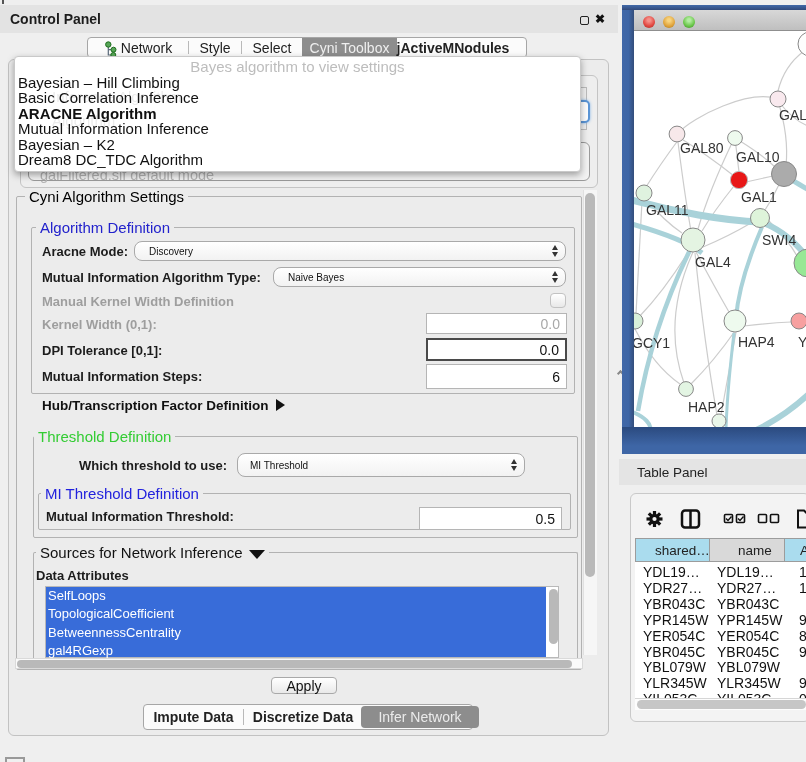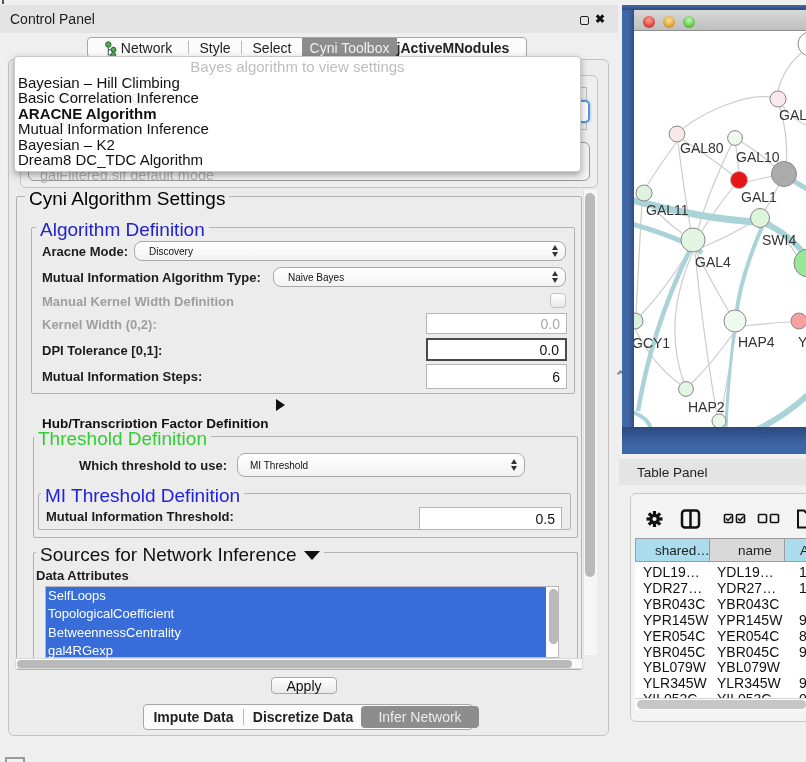--- a/index.html
+++ b/index.html
@@ -10,34 +10,34 @@
 
 #titlebar { left:0; top:5; width:618px; height:28px; background:#e3e3e3; }
 .lbl13 { font-size:13px; color:#1c1c1c; }
 
 .tabstrip { background:#fbfbfb; border:1px solid #a6a6a6; border-radius:4px; display:flex; align-items:center; }
 .tabseg { font-size:14px; color:#222; display:flex; align-items:center; justify-content:center; height:100%; }
 .tabsep { width:1px; height:70%; background:#b9b9b9; }
 .tabsel { background:#8d8d8d; color:#efefef; }
 
 .grp { border:1px solid #b2b2b2; border-radius:2px; }
-.grptitle { position:absolute; top:-9px; left:8px; background:#ececec; padding:0 4px; font-size:19px; white-space:nowrap;text-align:right; }
+.grptitle { position:absolute; top:-9px; left:8px; background:#ececec; padding:0 4px; font-size:15px; white-space:nowrap;text-align:right; }
 .combo { background:linear-gradient(#ffffff,#f2f2f2); border:1px solid #a9a9a9; border-radius:8px; font-size:10px; color:#111; display:flex; align-items:center; }
 .spin { position:absolute; right:7px; top:50%; transform:translateY(-50%); width:6px; height:12px; }
 .spin:before { content:""; position:absolute; left:0; top:0; border-left:3px solid transparent; border-right:3px solid transparent; border-bottom:5px solid #333; }
 .spin:after { content:""; position:absolute; left:0; bottom:0; border-left:3px solid transparent; border-right:3px solid transparent; border-top:5px solid #333; }
 .inp { background:#fff; border:1px solid #b5b5b5; font-size:14px; color:#111; text-align:right; padding:0 6px; display:flex; align-items:center; justify-content:flex-end; }
 </style>
 </head>
 <body>
 
 <div class="abs" style="left:2px;top:0;width:2px;height:4px;background:#555;"></div>
 
 <div class="abs" id="titlebar" style="left:0;top:5px;width:618px;height:28px;background:#e3e3e3;"></div>
-<div class="abs" style="left:10px;top:11px;font-size:14px;color:#1c1c1c;">Control Panel</div>
+<div class="abs" style="left:10px;top:11px;font-size:14px;color:#1c1c1c;font-weight:bold;">Control Panel</div>
 <div class="abs" style="left:580px;top:16px;width:9px;height:9px;border:1.6px solid #222;border-radius:2px;"></div>
 <div class="abs" style="left:595px;top:12px;font-size:12px;font-weight:bold;color:#111;">✖</div>
 
 <div class="abs" style="left:8px;top:59px;width:601px;height:677px;background:#ececec;border:1px solid #c2c2c2;border-radius:6px;"></div>
 
 <div class="abs tabstrip" style="left:87px;top:37px;width:440px;height:21px;">
   <div class="tabseg" style="width:100px;"><svg width="13" height="18" viewBox="0 0 13 18" style="margin-right:4px;margin-top:4px;">
         <path d="M4.3,5 V14 H7 M4.3,8.7 H7" fill="none" stroke="#5a6a7a" stroke-width="1.2"></path>
         <circle cx="4.3" cy="3.5" r="2.7" fill="#57a557" stroke="#1e6e1e"></circle>
         <circle cx="9.5" cy="8.7" r="2.5" fill="#57a557" stroke="#1e6e1e"></circle>
@@ -76,28 +76,28 @@
 
 <div class="abs grp" style="left:31px;top:227px;width:544px;height:167px;">
   <span class="grptitle" style="left:4px;color:#2222cc;">Algorithm Definition</span>
 </div>
 <div class="abs lbl13 b" style="left:42px;top:244px;">Aracne Mode:</div>
 <div class="abs combo" style="left:134px;top:241px;width:432px;height:20px;padding-left:14px;">Discovery<span class="spin"></span></div>
 <div class="abs lbl13 b" style="left:42px;top:270px;">Mutual Information Algorithm Type:</div>
 <div class="abs combo" style="left:273px;top:267px;width:293px;height:20px;padding-left:14px;">Naive Bayes<span class="spin"></span></div>
 <div class="abs lbl13 b gray" style="left:42px;top:294px;">Manual Kernel Width Definition</div>
 <div class="abs" style="left:550px;top:293px;width:16px;height:15px;background:linear-gradient(#fff,#e8e8e8);border:1px solid #c2c2c2;border-radius:4px;"></div>
-<div class="abs lbl13 b gray" style="left:42px;top:317px;">Kernel Width (0,2):</div>
+<div class="abs lbl13 b gray" style="left:42px;top:317px;">Kernel Width (0,1):</div>
 <div class="abs inp" style="left:426px;top:313px;width:141px;height:21px;color:#a8a8a8;">0.0</div>
 <div class="abs lbl13 b" style="left:42px;top:343px;">DPI Tolerance [0,1]:</div>
 <div class="abs inp" style="left:426px;top:338px;width:141px;height:23px;border:2px solid #4a4a4a;">0.0</div>
 <div class="abs lbl13 b" style="left:42px;top:369px;">Mutual Information Steps:</div>
 <div class="abs inp" style="left:426px;top:364px;width:141px;height:25px;">6</div>
 
-<div class="abs b" style="left:42px;top:416px;font-size:13.5px;color:#111;">Hub/Transcription Factor Definition</div>
+<div class="abs b" style="left:42px;top:398px;font-size:13.5px;color:#111;">Hub/Transcription Factor Definition</div>
 <div class="abs" style="left:276px;top:399px;width:0;height:0;border-top:6px solid transparent;border-bottom:6px solid transparent;border-left:9px solid #111;"></div>
 
 <div class="abs grp" style="left:33px;top:436px;width:545px;height:102px;">
   <span class="grptitle" style="left:0px;color:#33cc33;">Threshold Definition</span>
 </div>
 <div class="abs lbl13 b" style="left:79px;top:458px;">Which threshold to use:</div>
 <div class="abs combo" style="left:237px;top:453px;width:288px;height:24px;padding-left:12px;">MI Threshold<span class="spin"></span></div>
 
 <div class="abs grp" style="left:38px;top:493px;width:533px;height:37px;">
   <span class="grptitle" style="left:2px;color:#2222dd;">MI Threshold Definition</span>

